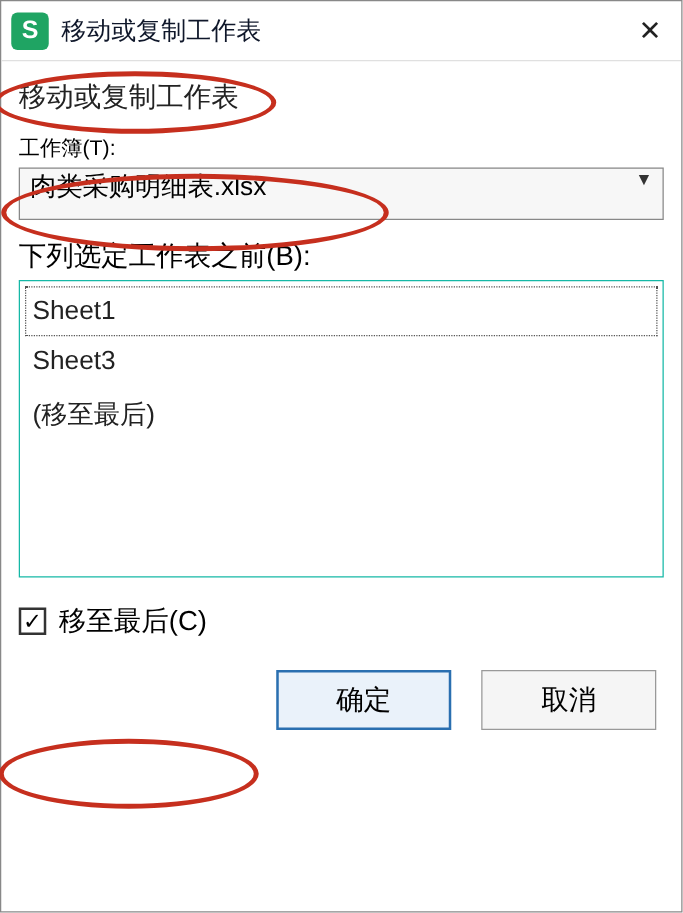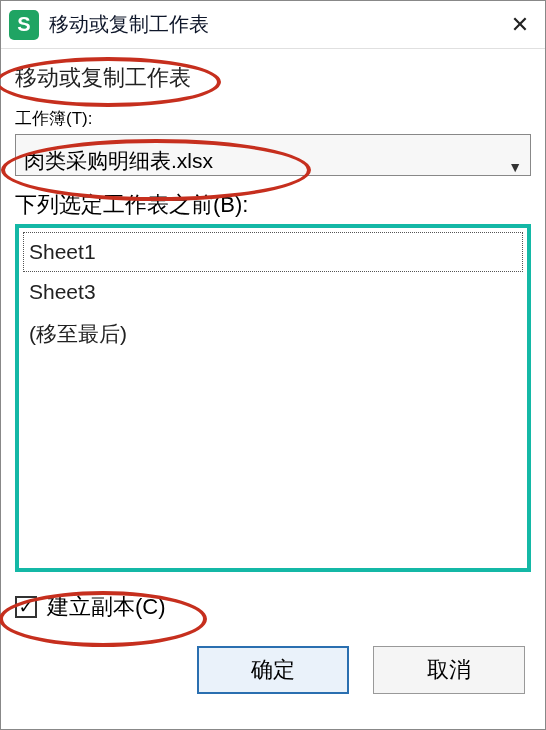--- a/index.html
+++ b/index.html
@@ -73,40 +73,40 @@
     margin-top: 6px;
     margin-bottom: 4px;
     font-size: 17px;
   }
   .dropdown {
     width: 100%;
     height: 42px;
     border: 1px solid #888;
     background: #f7f7f7;
     display: flex;
-    align-items: flex-end;
+    align-items: flex-start;
     padding-left: 8px;
     padding-right: 8px;
     font-size: 21px;
     cursor: pointer;
     justify-content: space-between;
   }
   .dropdown-arrow {
     font-size: 14px;
     color: #333;
   }
   .before-label {
     margin-top: 14px;
     margin-bottom: 4px;
     font-size: 22px;
   }
   .listbox {
     width: 100%;
-    height: 348px;
-    border: 4px solid #14b8a6;
+    height: 238px;
+    border: 1px solid #14b8a6;
     background: #fff;
     padding: 4px;
   }
   .list-item {
     font-size: 21px;
     color: #222;
     padding: 8px 6px;
     cursor: pointer;
   }
   .list-item.selected {
@@ -132,21 +132,21 @@
     line-height: 1;
   }
   .buttons {
     display: flex;
     justify-content: flex-end;
     gap: 24px;
     margin-top: 24px;
     padding-right: 6px;
   }
   .btn {
-    width: 152px;
+    width: 140px;
     height: 48px;
     font-size: 22px;
     display: flex;
     align-items: center;
     justify-content: center;
     cursor: pointer;
     border: 1px solid #999;
     background: #f5f5f5;
   }
   .btn.primary {
@@ -193,21 +193,21 @@
     <div class="listbox">
       <div class="list-item selected">Sheet1</div>
       <div class="list-item">Sheet3</div>
       <div class="list-item">(移至最后)</div>
     </div>
 
     <div class="checkbox-row">
       <div class="chk">
         <span>✓</span>
       </div>
-      <span>建立副本(C)</span>
+      <span>移至最后(C)</span>
     </div>
 
     <div class="buttons">
       <div class="btn primary">确定</div>
       <div class="btn">取消</div>
     </div>
 
   </div>
 
   <div class="ann ann1"></div>

